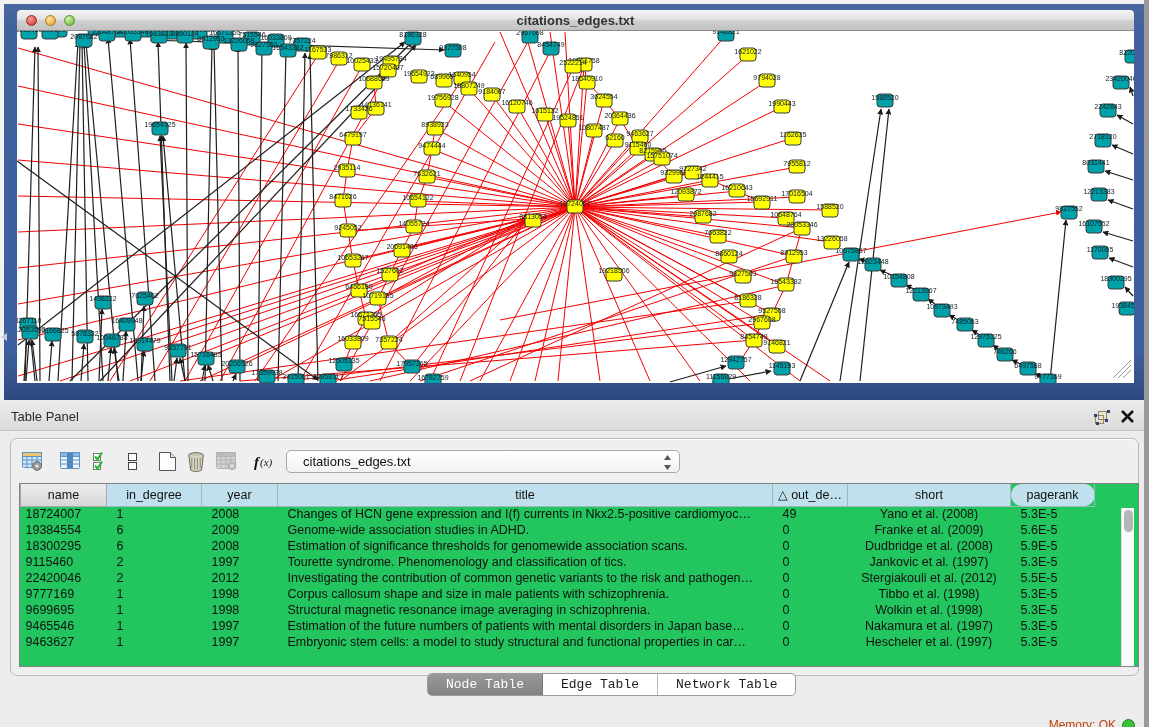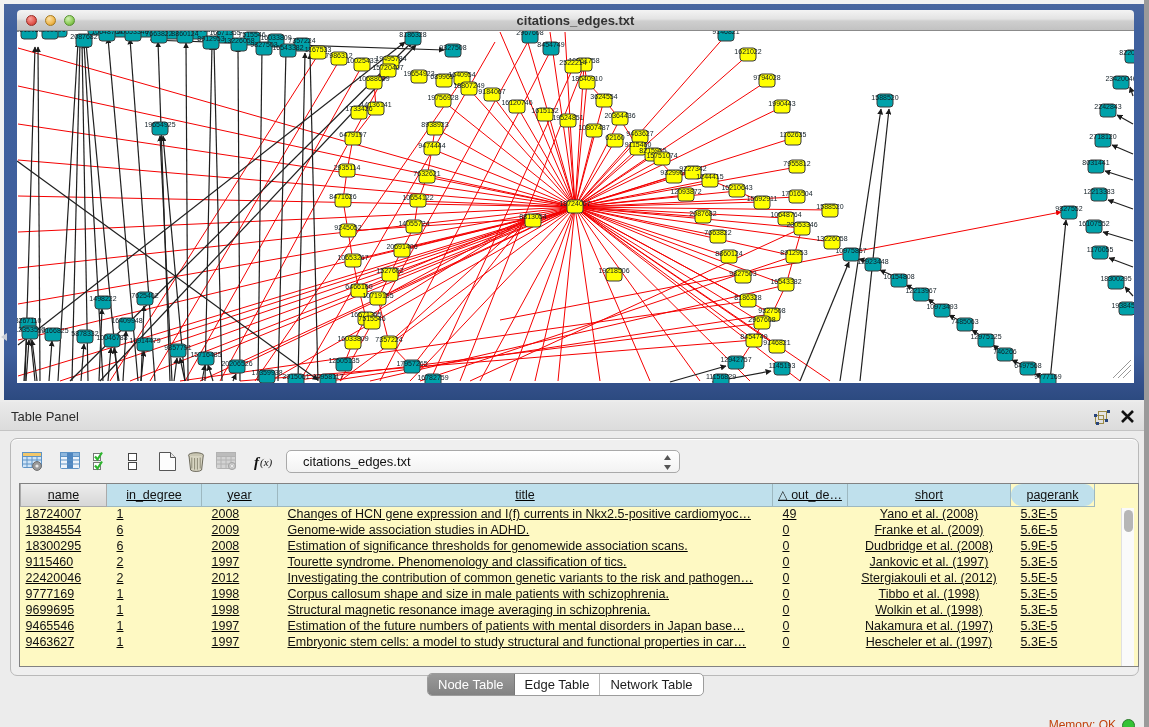--- a/index.html
+++ b/index.html
@@ -18,29 +18,29 @@
 #tl2 { left:28px; background:radial-gradient(circle at 35% 30%, #fbe2a9, #f0b84f 60%, #c88f1f); border:1px solid #a87a1c; }
 #tl3 { left:47px; background:radial-gradient(circle at 35% 30%, #d2f0b4, #8ccc57 60%, #5d9c2f); border:1px solid #579230; }
 .tl { top:5px; }
 
 #lower { position:absolute; left:0; top:400px; width:1149px; height:327px; background:#ececec; }
 #tphead { position:absolute; left:0; top:2px; width:1144px; height:29px; background:linear-gradient(180deg,#eaeaea,#dcdcdc); border-bottom:1px solid #c4c4c4; }
 #tphead .t { position:absolute; left:11px; top:7px; font-size:13px; color:#2b2b2b; }
 #panel { position:absolute; left:10px; top:38px; width:1129px; height:238px; background:#efefef; border:1px solid #b9b9b9; border-radius:7px; box-shadow:inset 0 1px 0 #fff; }
 .tbicon { position:absolute; top:12px; }
 #dropdown { position:absolute; left:275px; top:11px; width:394px; height:23px; background:linear-gradient(#ffffff,#f2f2f2); border:1px solid #a9a9a9; border-radius:5px; font-size:13px; color:#111; line-height:21px; padding-left:16px; }
-#tablebox { position:absolute; left:8px; top:44px; width:1120px; height:184px; background:#fef9c3; border:1px solid #828282; overflow:hidden;text-decoration:underline; }
+#tablebox { position:absolute; left:8px; top:44px; width:1120px; height:184px; background:#22c55e; border:1px solid #828282; overflow:hidden; }
 table { border-collapse:collapse; table-layout:fixed; width:1074px; font-size:12.5px; color:#111; }
 th { background:#bfe0ec; border:1px solid #9db8c0; border-top:none; font-weight:normal; font-size:12.5px; height:22px; padding:0; }
 td { height:16px; padding:0 0 0 10px; white-space:nowrap; overflow:hidden; font-size:12.5px; }
 td.c1 { padding-left:5px; } .c1 { width:86px; } .c2 { width:95px;margin-top:36px; } .c3 { width:76px;margin-top:29px; } .c4 { width:495px; } .c5 { width:75px; } .c6 { width:163px; text-align:center; padding:0;margin-top:8px; } .c7 { width:84px;border-radius:11px; } th.c1 { background:linear-gradient(#ececec,#d6d6d6); border-color:#aaa; }
 #vscroll { position:absolute; left:1101px; top:24px; width:13px; height:158px; background:#fafafa; border-left:1px solid #e0e0e0; }
 #vthumb { position:absolute; left:1.5px; top:2px; width:9px; height:22px; background:#b6b6b6; border-radius:5px; }
 #tabs { position:absolute; left:427px; top:273px; height:23px; display:flex; border:1px solid #9c9c9c; border-radius:5px; overflow:hidden; background:#fff; }
-#tabs div { padding:0 10px; font-size:13px; line-height:22px; color:#1c1c1c; border-right:1px solid #b9b9b9; }
+#tabs div { padding:0 18px; font-size:13px; line-height:22px; color:#1c1c1c; border-right:1px solid #b9b9b9;font-family:Liberation Mono, monospace; }
 #tabs div:last-child { border-right:none; }
 #tabs .sel { background:linear-gradient(#9a9a9a,#828282); color:#fff; border-right:1px solid #787878; }
 #status { position:absolute; right:14px; top:318px; font-size:12px; color:#c2410c; }
 #status .dot { display:inline-block; width:13px; height:13px; border-radius:50%; background:#35c335; border:1.5px solid #2c7a2c; vertical-align:-2.5px; margin-left:6px; }
 #redge { position:absolute; right:0; top:0; width:5px; height:727px; background:#9a9a9a; }
 </style></head>
 <body>
 <div id="stage">
   <div id="desktop">
     <div id="bluefrm"></div>

